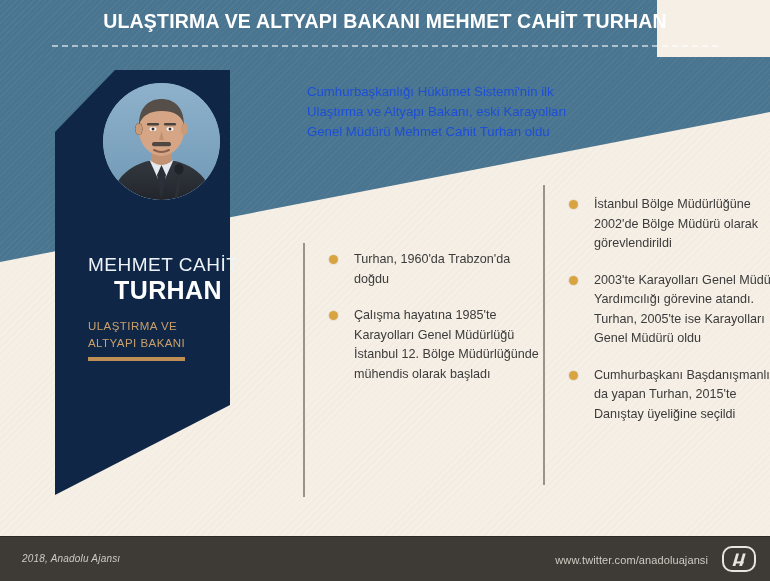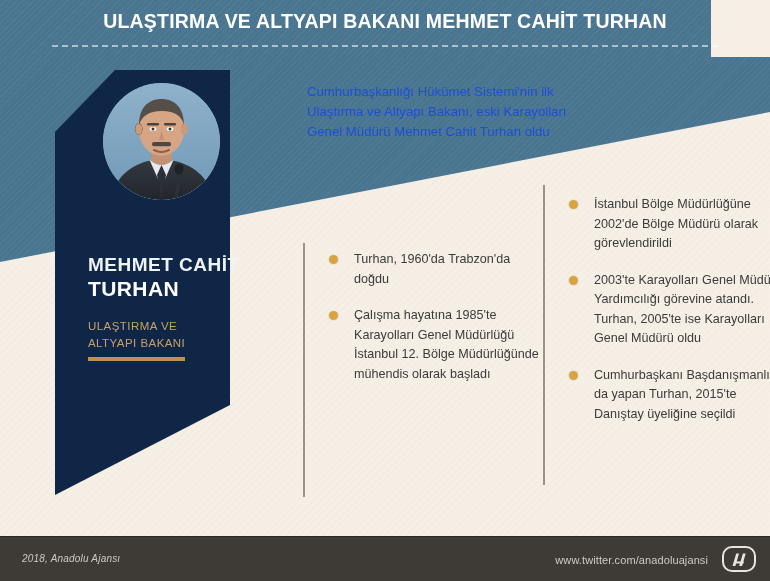--- a/index.html
+++ b/index.html
@@ -4,21 +4,21 @@
 <style>
   html,body{margin:0;padding:0;background:#ffffff;}
   body{
     width:770px;height:581px;overflow:hidden;
     font-family:"DejaVu Sans", sans-serif;
   }
   #stage{position:relative;width:770px;height:581px;overflow:hidden;background:#f6efe5;}
 
   
   .header{
-    position:absolute;left:0;top:0;width:711px;height:57px;
+    position:absolute;left:0;top:0;width:657px;height:57px;
     background:
       repeating-linear-gradient(135deg, rgba(255,255,255,.045) 0 1px, rgba(0,0,0,0) 1px 4px),
       #4a7590;
     z-index:6;
     text-decoration:underline;
   }
   .header-title{
     position:absolute;left:0;top:10px;width:770px;text-align:center;
     color:#ffffff;font-weight:bold;font-size:19.5px;letter-spacing:.2px;
     font-family:"Liberation Sans", sans-serif;
@@ -78,25 +78,25 @@
     overflow:hidden;
     background:#7fa8c4;
     z-index:7;
   }
   .portrait svg{display:block;}
 
   
   .name-block{position:absolute;left:88px;top:255px;width:160px;z-index:8;}
   .name-line1{
     color:#eef3f8;font-size:19px;letter-spacing:.5px;line-height:1.05;
-    font-family:"Liberation Sans", sans-serif;font-weight:700;
+    font-family:"Liberation Sans", sans-serif;font-weight:400;
   }
   .name-line2{
-    color:#ffffff;font-size:21px;letter-spacing:.4px;line-height:1.1;margin-top:2px;
-    font-family:"Liberation Sans", sans-serif;font-weight:bold;
+    color:#ffffff;font-size:25px;letter-spacing:.4px;line-height:1.1;margin-top:2px;
+    font-family:"Liberation Sans", sans-serif;font-weight:bold;text-align:center;
   }
   .role-block{
     position:absolute;left:88px;top:318px;width:150px;z-index:8;
     color:#c9a06a;font-size:11.5px;line-height:1.45;letter-spacing:.45px;
     font-family:"Liberation Sans", sans-serif;
   }
   .accent-bar{
     position:absolute;left:88px;top:357px;width:97px;height:4px;
     background:#c08f55;z-index:8;
   }

